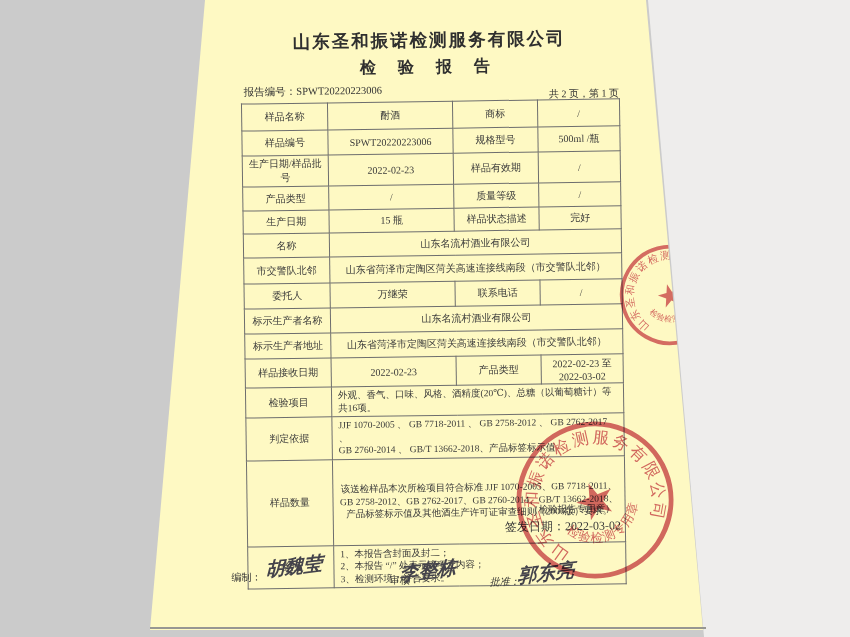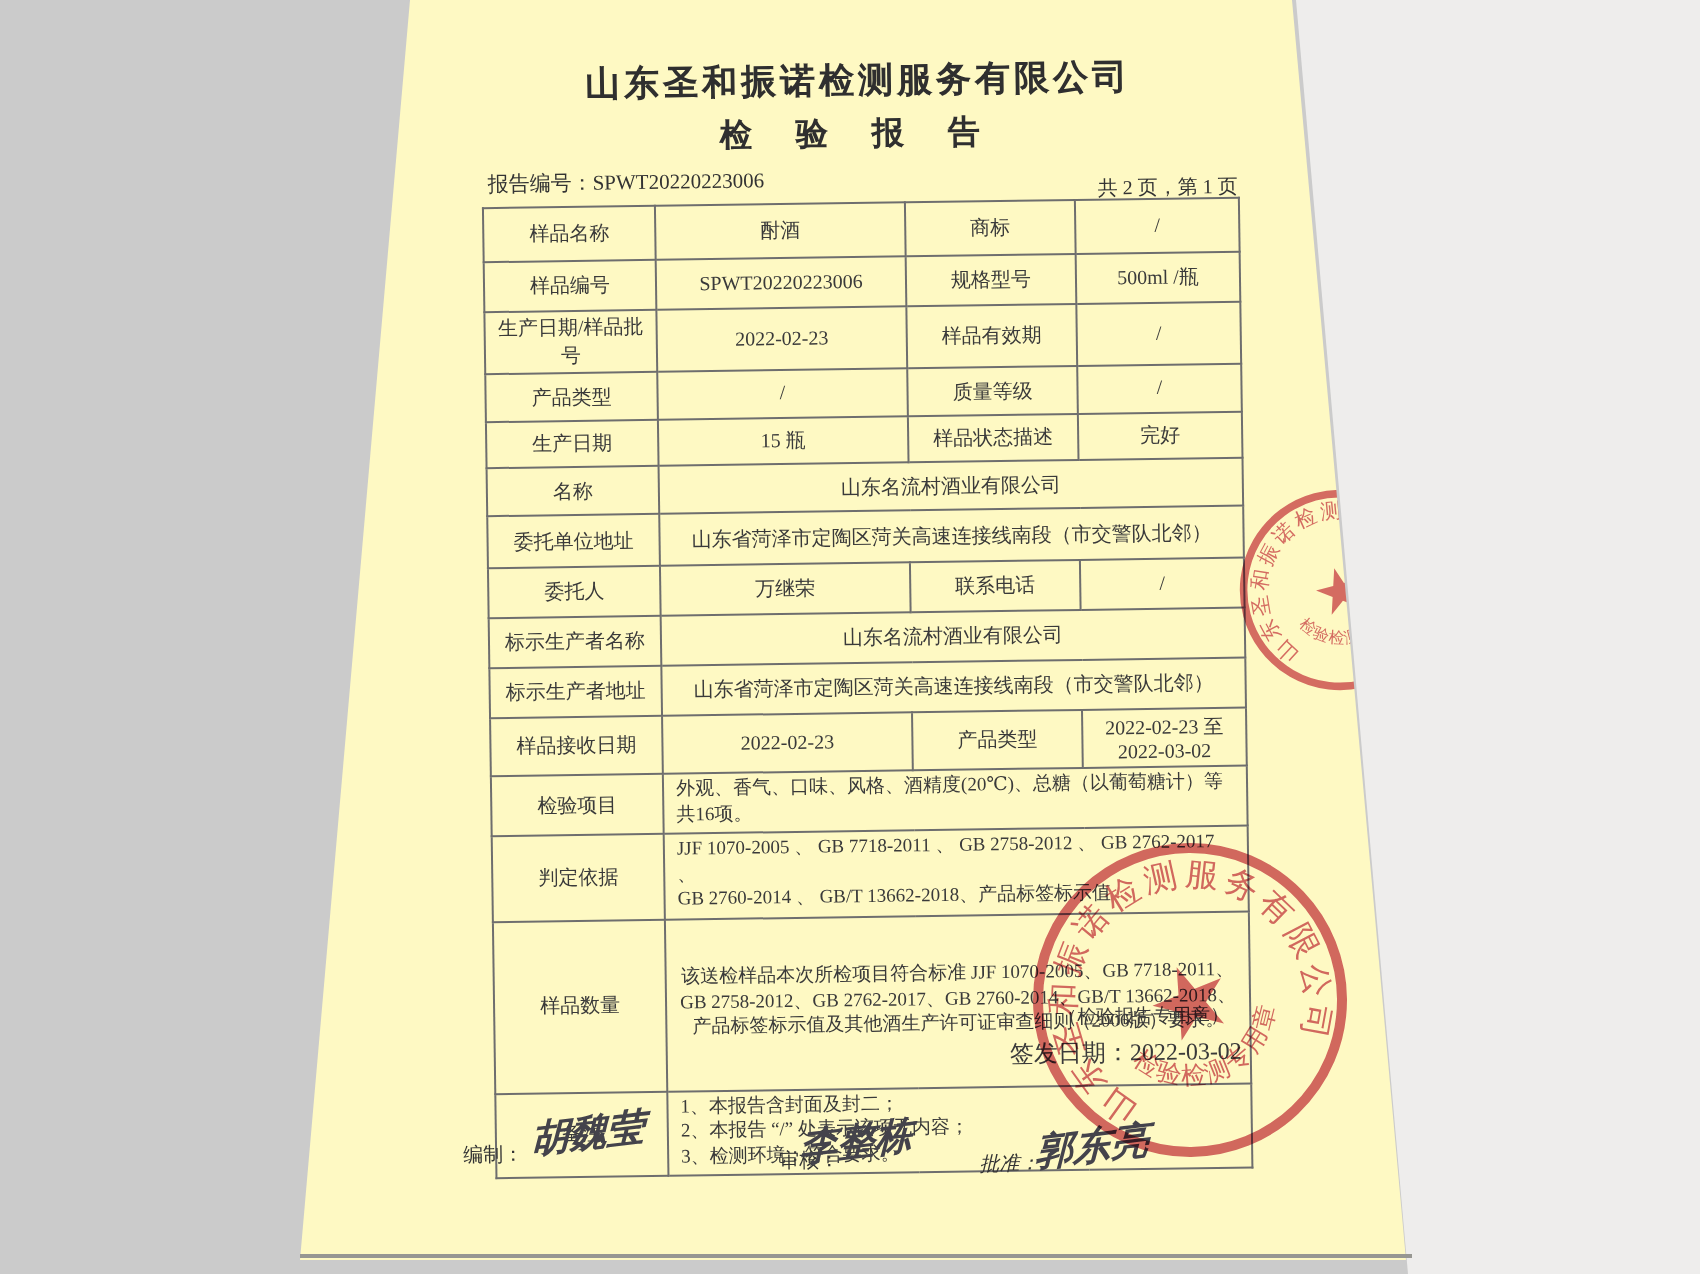--- a/index.html
+++ b/index.html
@@ -116,21 +116,21 @@
               <td class="lbl" data-interactable="false"><span class="pre">生产日期</span></td>
               <td class="val" data-interactable="false"><span class="pre">15 瓶</span></td>
               <td class="lbl" data-interactable="false"><span class="pre">样品状态描述</span></td>
               <td class="val" data-interactable="false"><span class="pre">完好</span></td>
             </tr>
             <tr data-interactable="false" style="height: 24px;">
               <td class="lbl" data-interactable="false"><span class="pre">名称</span></td>
               <td colspan="3" class="val" data-interactable="false"><span class="pre">山东名流村酒业有限公司</span></td>
             </tr>
             <tr data-interactable="false" style="height: 26px;">
-              <td class="lbl" data-interactable="false"><span class="pre">委托单位地址</span></td>
+              <td class="lbl" data-interactable="false"><span class="pre">市交警队北邻</span></td>
               <td colspan="3" class="val" data-interactable="false"><span class="pre">山东省菏泽市定陶区菏关高速连接线南段（市交警队北邻）</span></td>
             </tr>
             <tr data-interactable="false" style="height: 25px;">
               <td class="lbl" data-interactable="false"><span class="pre">委托人</span></td>
               <td class="val" data-interactable="false"><span class="pre">万继荣</span></td>
               <td class="lbl" data-interactable="false"><span class="pre">联系电话</span></td>
               <td class="val" data-interactable="false"><span class="pre">/</span></td>
             </tr>
             <tr data-interactable="false" style="height: 25px;">
               <td class="lbl" data-interactable="false"><span class="pre">标示生产者名称</span></td>

